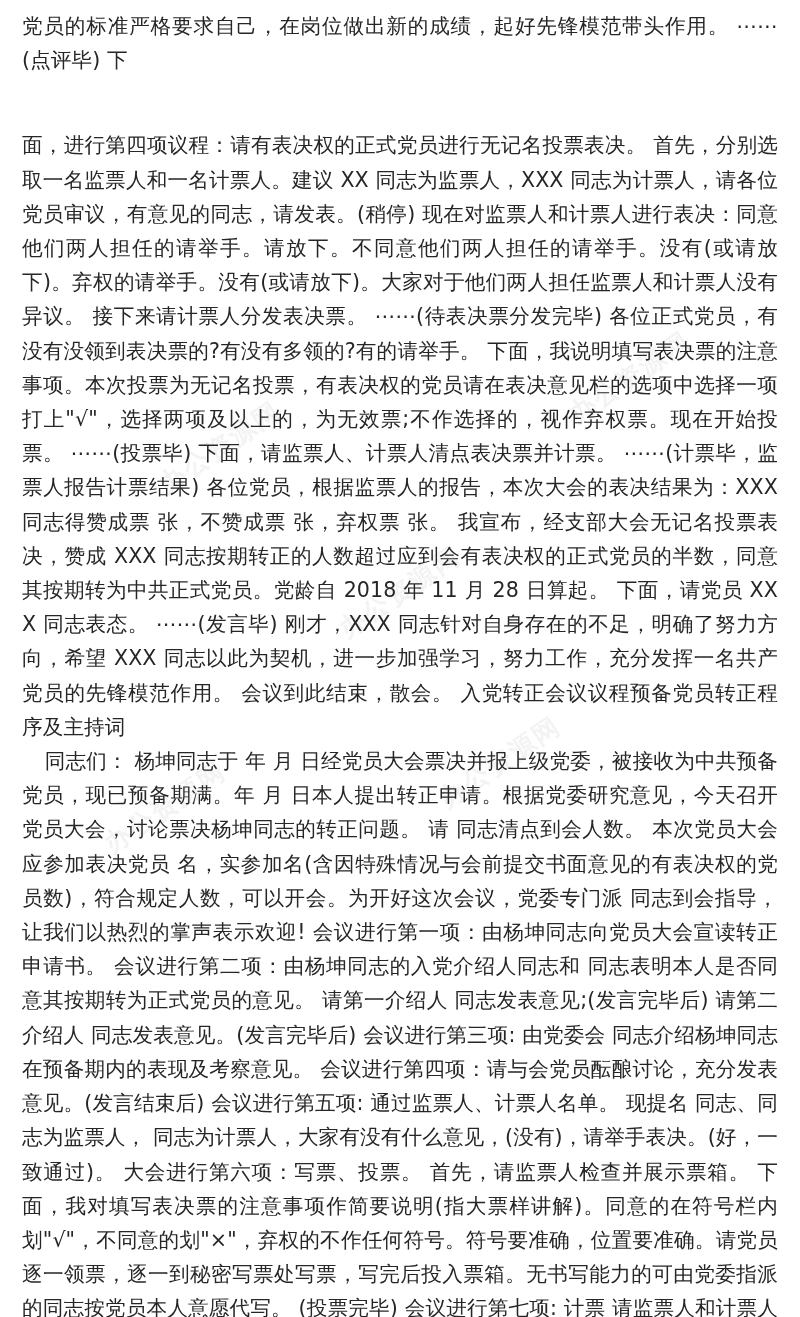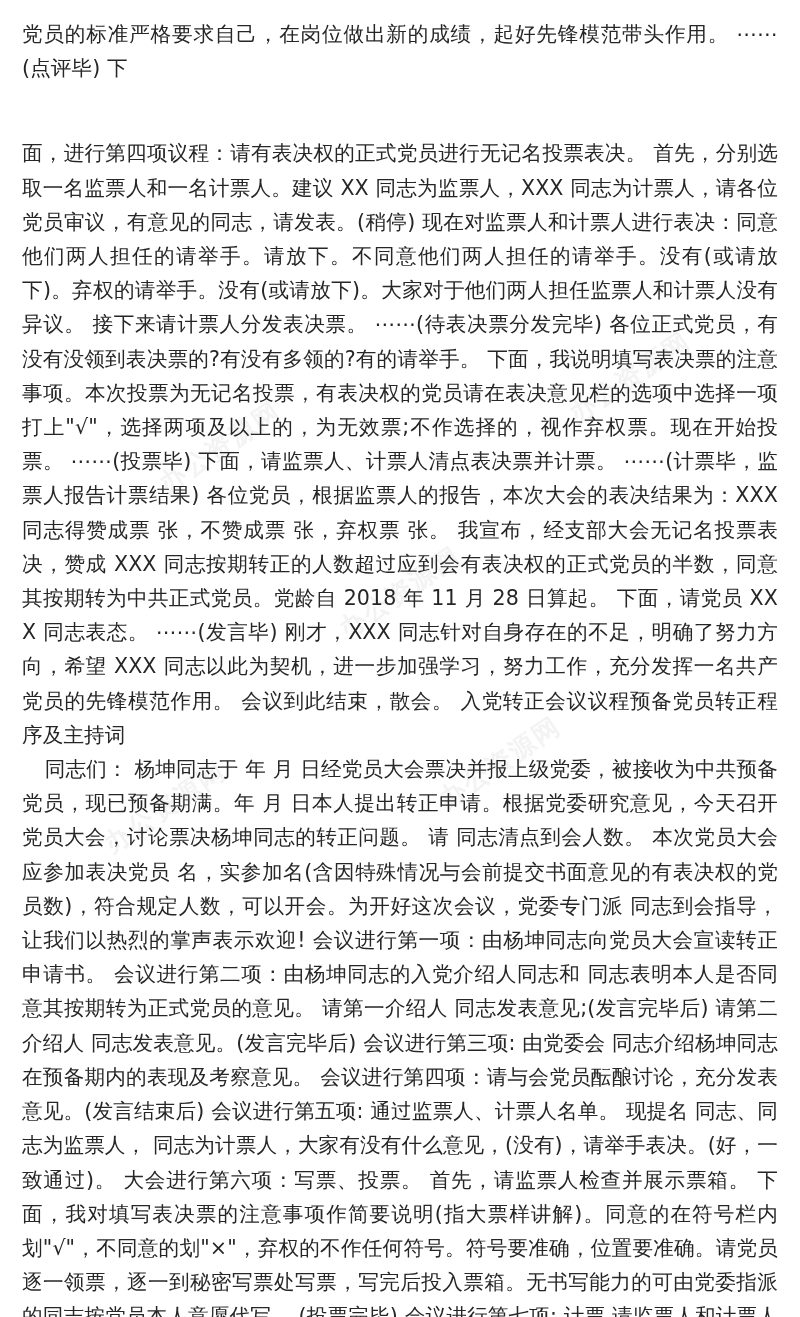--- a/index.html
+++ b/index.html
@@ -33,21 +33,21 @@
     font-size: 20.6px;
     line-height: 34.2px;
     text-align: justify;
     text-justify: inter-character;
     text-align-last: left;
     letter-spacing: 0.1px;
     word-break: break-all;
     white-space: normal;
   }
   p.lead {
-    padding-top: 17px;
+    padding-top: 9px;
   }
   .gap-block {
     height: 51px;
   }
   p.indent {
     text-indent: 1.1em;
   }
   
   .watermark-layer {
     position: absolute;

